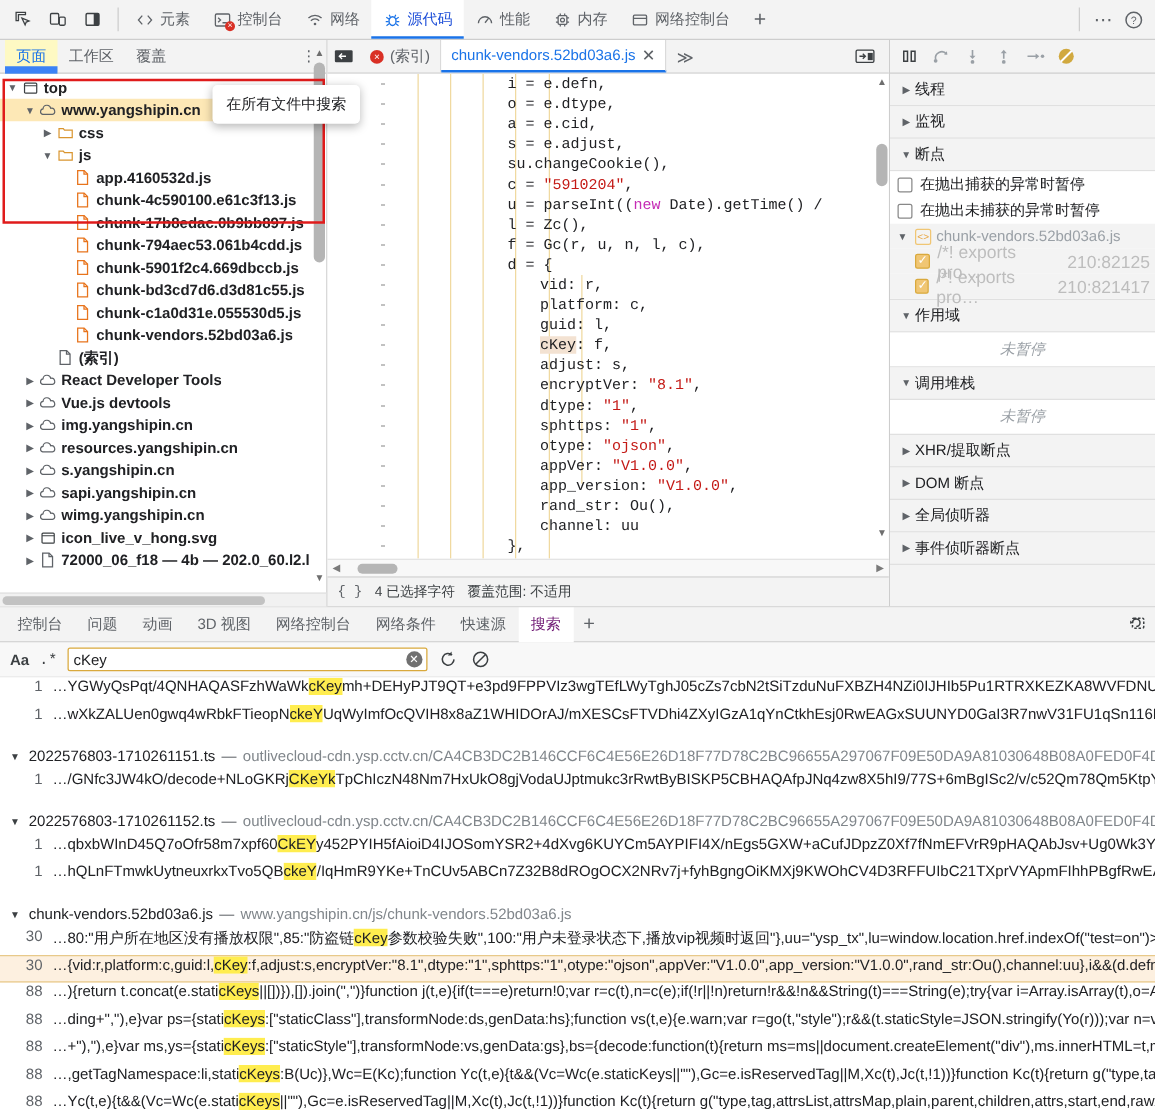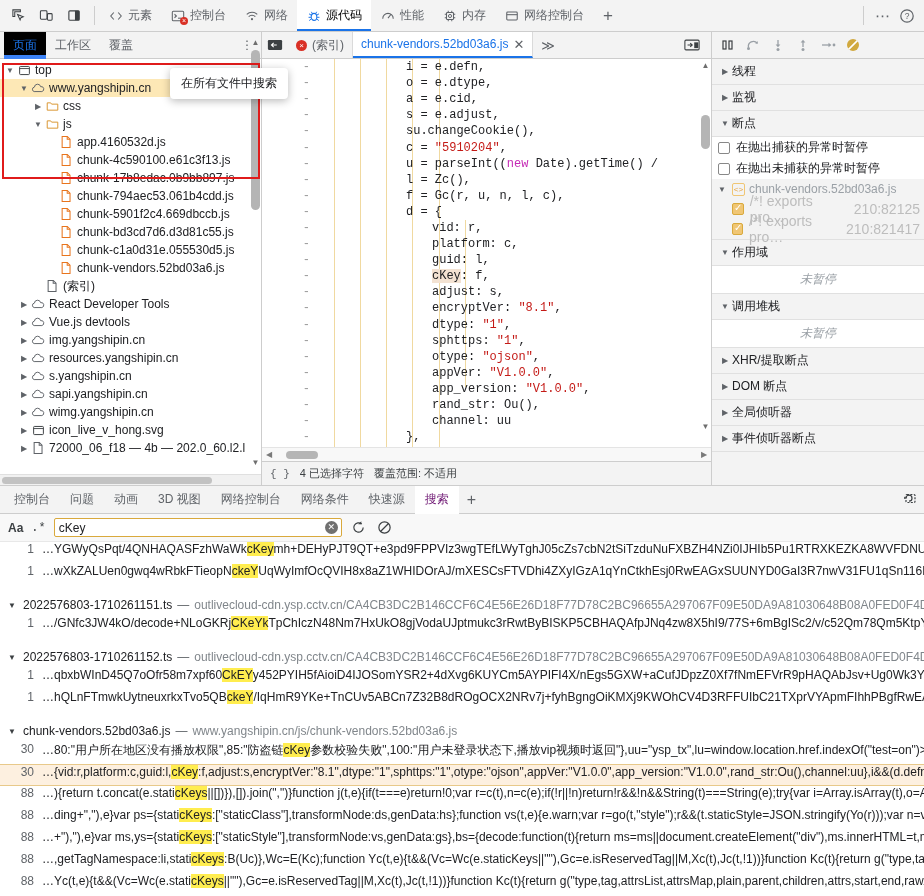--- a/index.html
+++ b/index.html
@@ -22,49 +22,49 @@
   }
   .tb-icons { display: flex; align-items: center; padding: 0 6px 0 8px; gap: 8px; }
   .tb-icons .ic { width: 20px; height: 20px; display: flex; align-items: center; justify-content: center; cursor: pointer; }
   .tb-sep { width: 1px; background: #cdcdcd; margin: 6px 4px; }
   .main-tabs { display: flex; align-items: stretch; flex: 1; min-width: 0; }
   .mtab {
     display: flex; align-items: center; gap: 4px;
     padding: 0 9px; font-size: 12px; color: #5f6368;
     cursor: pointer; position: relative; white-space: nowrap;
   }
-  .mtab.active { color: #000000; background: #fff; }
+  .mtab.active { color: #1d4ed8; background: #fff; }
   .mtab.active::after {
     content: ""; position: absolute; left: 0; right: 0; bottom: 0; height: 2px; background: #1a73e8;
   }
   .mtab .glyph { display: inline-flex; align-items: center; justify-content: center; width: 16px; height: 16px; position: relative; }
   .err-dot {
     position: absolute; right: -2px; bottom: -1px; width: 8px; height: 8px;
     border-radius: 50%; background: #d93025; color: #fff;
     font-size: 7px; line-height: 8px; text-align: center;
   }
   .plus-tab { display: flex; align-items: center; padding: 0 10px; font-size: 17px; color: #5f6368; cursor: pointer; }
   .tb-right { display: flex; align-items: center; gap: 2px; padding-right: 6px; border-left: 1px solid #cdcdcd; margin: 6px 0 6px 4px; padding-left: 8px;}
   .tb-right .ic { width: 22px; height: 22px; display:flex; align-items:center; justify-content:center; cursor:pointer; color:#5f6368; }
 
   
   .middle { display: flex; height: 453px; min-height: 453px; }
 
   
   .nav-pane { width: 262px; min-width: 262px; display: flex; flex-direction: column; background: #fff; border-right: 1px solid #cdcdcd; position: relative; }
   .nav-tabs { height: 27px; min-height:27px; display: flex; align-items: center; background: #f3f3f3; border-bottom: 1px solid #cdcdcd; padding-left: 4px; }
   .ntab { padding: 0 9px; line-height: 26px; font-size: 12px; color: #5f6368; cursor: pointer; }
-  .ntab.active { color: #1a73e8; border-bottom: 4px solid #3b82f6; background:#000000; height:27px; }
+  .ntab.active { color: #1a73e8; border-bottom: 6px solid #3b82f6; background:#fef9c3; height:27px; }
   .nav-more { margin-left: auto; padding: 0 8px; color: #5f6368; cursor: pointer; letter-spacing:0; }
   .tree { flex: 1; overflow: hidden; position: relative; font-size: 12px; padding-top: 2px; }
   .trow { display: flex; align-items: center; height: 18px; padding-right: 12px; white-space: nowrap; cursor: pointer; }
   .trow.sel { background: #fde8b6; }
   .tw { width: 12px; min-width:12px; display:inline-flex; align-items:center; justify-content:center; color:#5f6368; font-size:8px; }
   .tico { width: 16px; min-width:16px; display:inline-flex; align-items:center; justify-content:center; margin-right:3px; }
-  .tlabel { overflow:hidden; text-overflow:ellipsis; }
+  .tlabel { overflow:hidden; text-overflow:ellipsis;font-weight:bold; }
   .tooltip {
     position: absolute; left: 122px; top: 36px; background: #fff;
     border-radius: 4px; box-shadow: 0 2px 8px rgba(0,0,0,.28); padding: 7px 11px;
     font-size: 12px; color: #202124; white-space: nowrap; z-index: 30; margin-left: 48px;
   }
   .redbox {
     position: absolute; left: 2px; top: 31px; width: 258px; height: 116px;
     border: 2px solid #e01b1b; pointer-events: none; z-index: 25;
   }
   .vscroll { position:absolute; right:1px; top:6px; width:9px; bottom:18px; }

